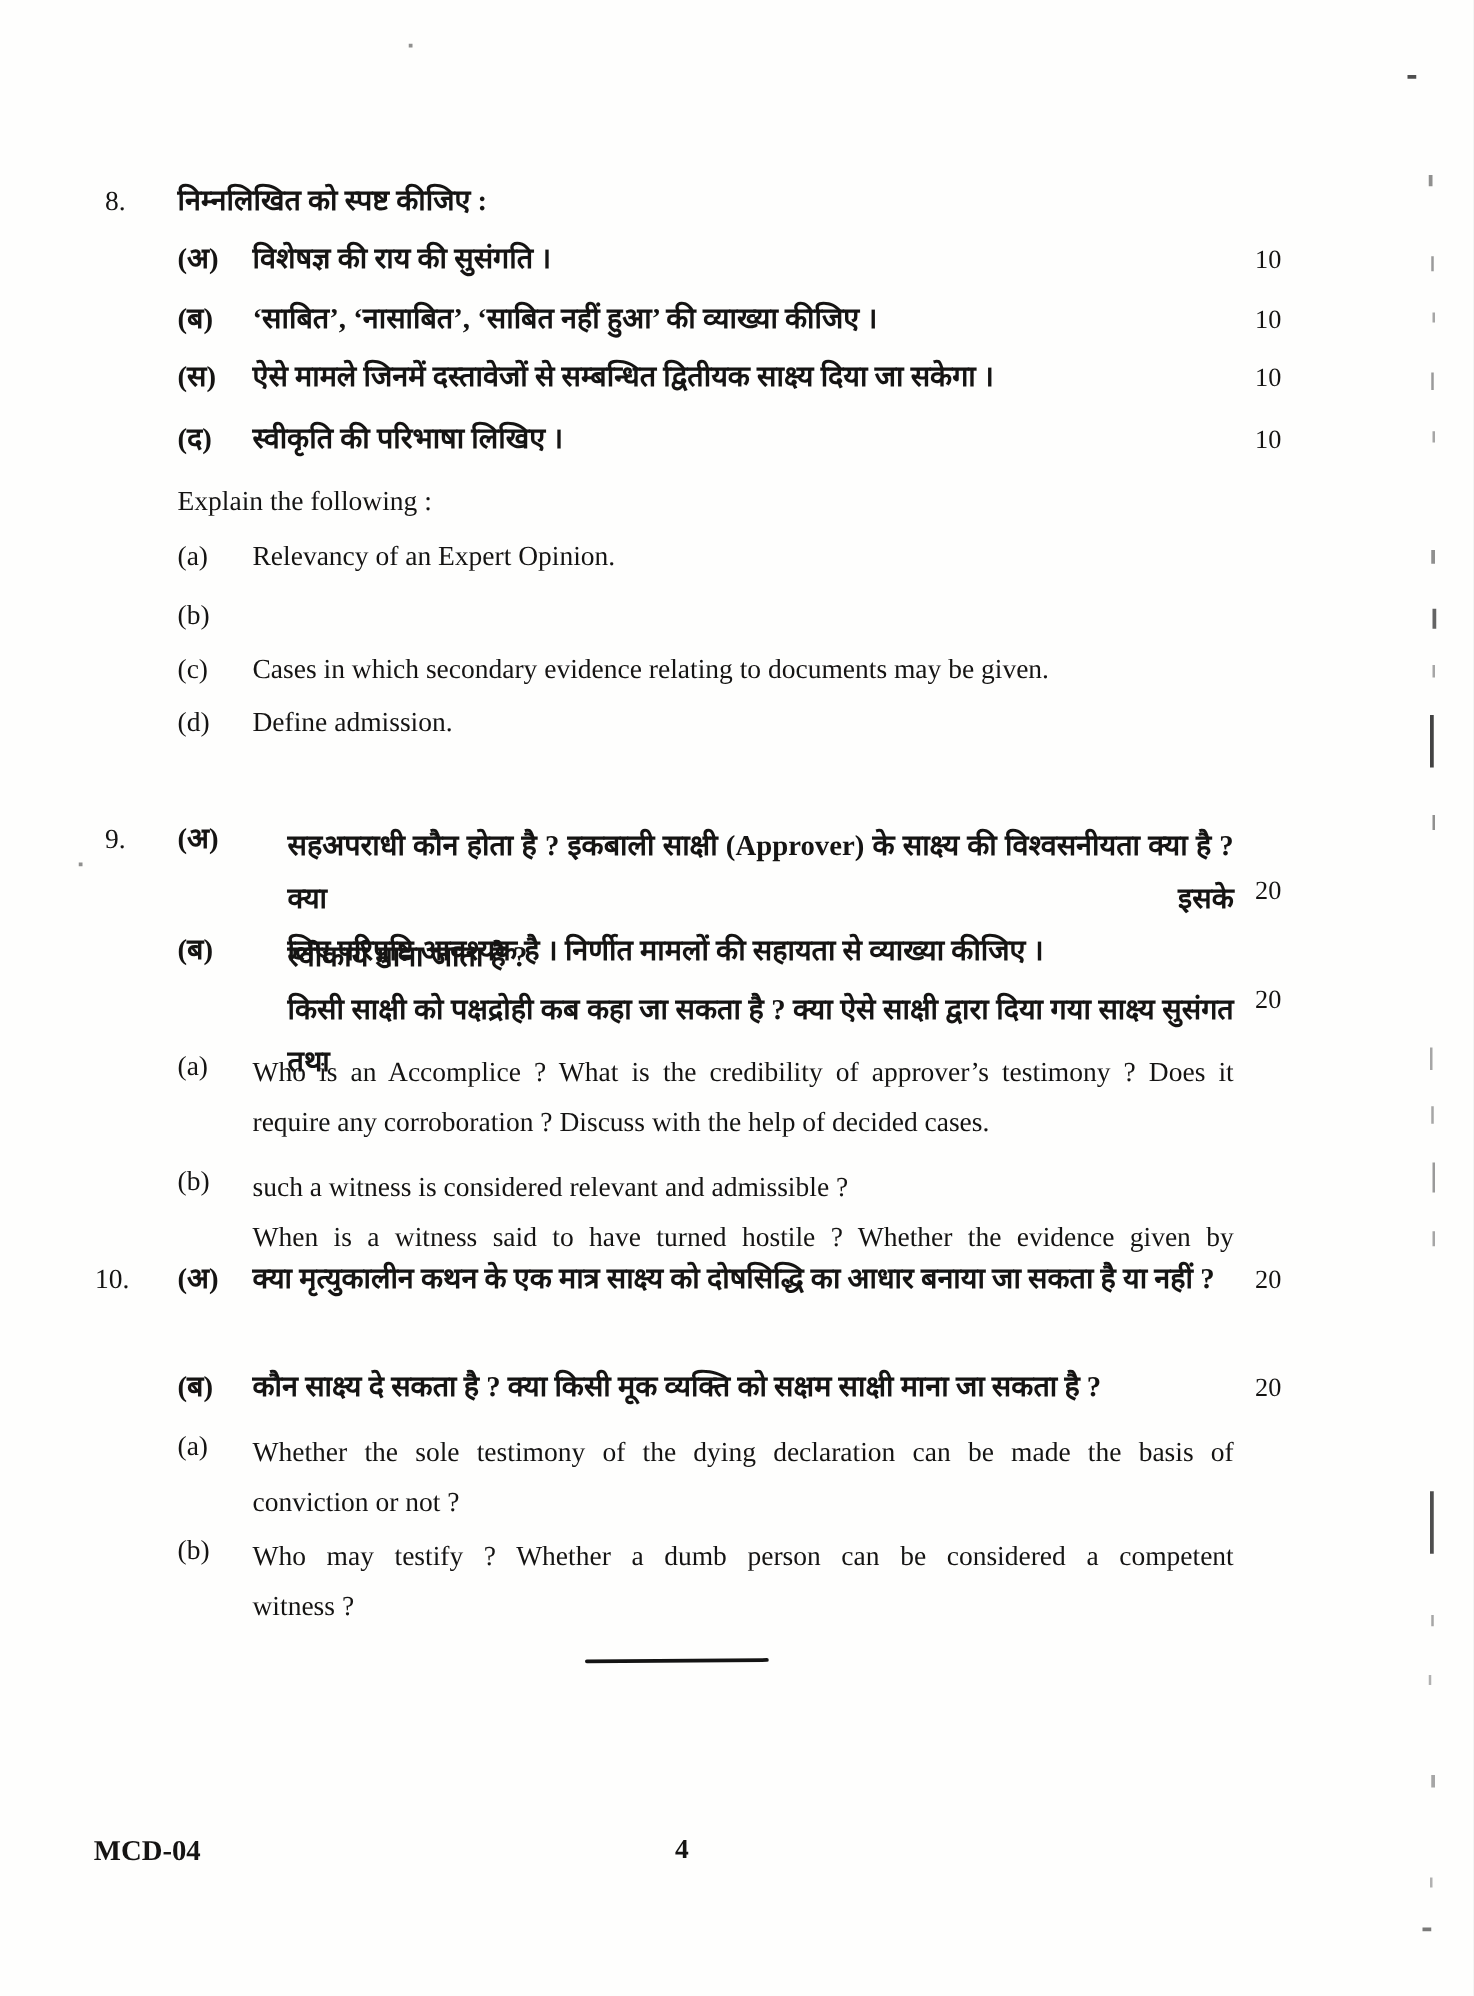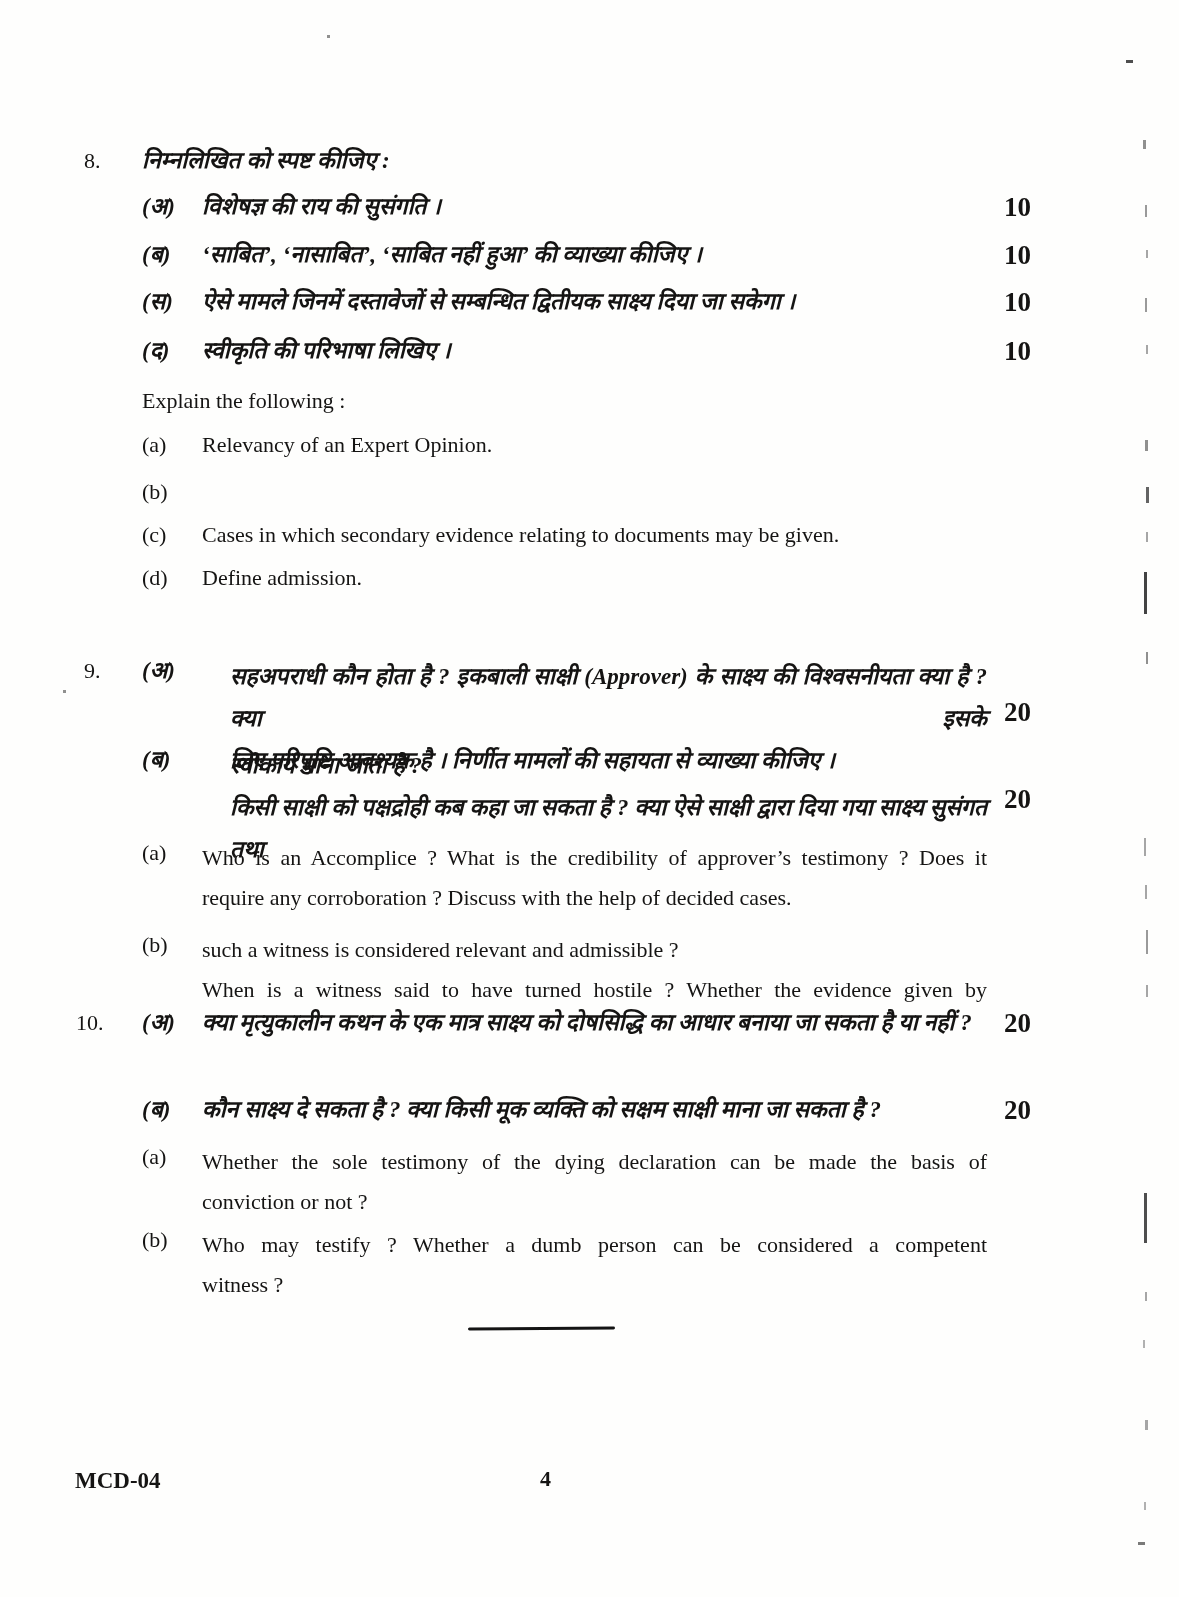--- a/index.html
+++ b/index.html
@@ -15,26 +15,26 @@
   }
   .row { position:absolute; right:0; display:flex; align-items:flex-start; }
   .row-q  { left:84px; }
   .row-q .num { width:58px; flex:none; }
   .row-q10 { left:76px; }
   .row-q10 .num { width:66px; flex:none; }
   .row-s  { left:142px; }
   .label { width:60px; flex:none; }
   .text  { width:785px; flex:none; }
   .num, .en { font-size:22px; line-height:30px; }
-  .hi { font-family:"Liberation Serif","DejaVu Sans",sans-serif; font-weight:600; font-size:23px; line-height:30px;font-style:italic; }
+  .hi { font-family:"Liberation Serif","DejaVu Sans",sans-serif; font-weight:600; font-size:23px; line-height:30px; }
   .en-label { font-size:22px; line-height:30px; }
   .para .line { line-height:42px;margin-left:28px; }
   .para-en .line { line-height:40px; font-size:22px; }
   .line.j { text-align:justify; text-align-last:justify; }
-  .marks { position:absolute; top:1px; font-weight:bold; font-size:27px; line-height:28px; font-family:"Liberation Serif",serif; }
+  .marks { position:absolute; top:1px; font-weight:normal; font-size:21px; line-height:28px; font-family:"Liberation Serif",serif; }
   .row-q  .marks { left:920px; }
   .row-s  .marks { left:862px; }
   .row-q10 .marks { left:928px; }
   .divider { position:absolute; top:1327px; left:468px; width:147px; height:3px; background:#141414; transform:rotate(-0.4deg); border-radius:2px; }
   .footer-code { position:absolute; left:75px; top:1468px; font-weight:bold; font-size:23px; }
   .footer-page { position:absolute; left:540px; top:1466px; font-weight:bold; font-size:22px; }
   .art { position:absolute; background:#222; }
 </style>
 </head>
 <body>

